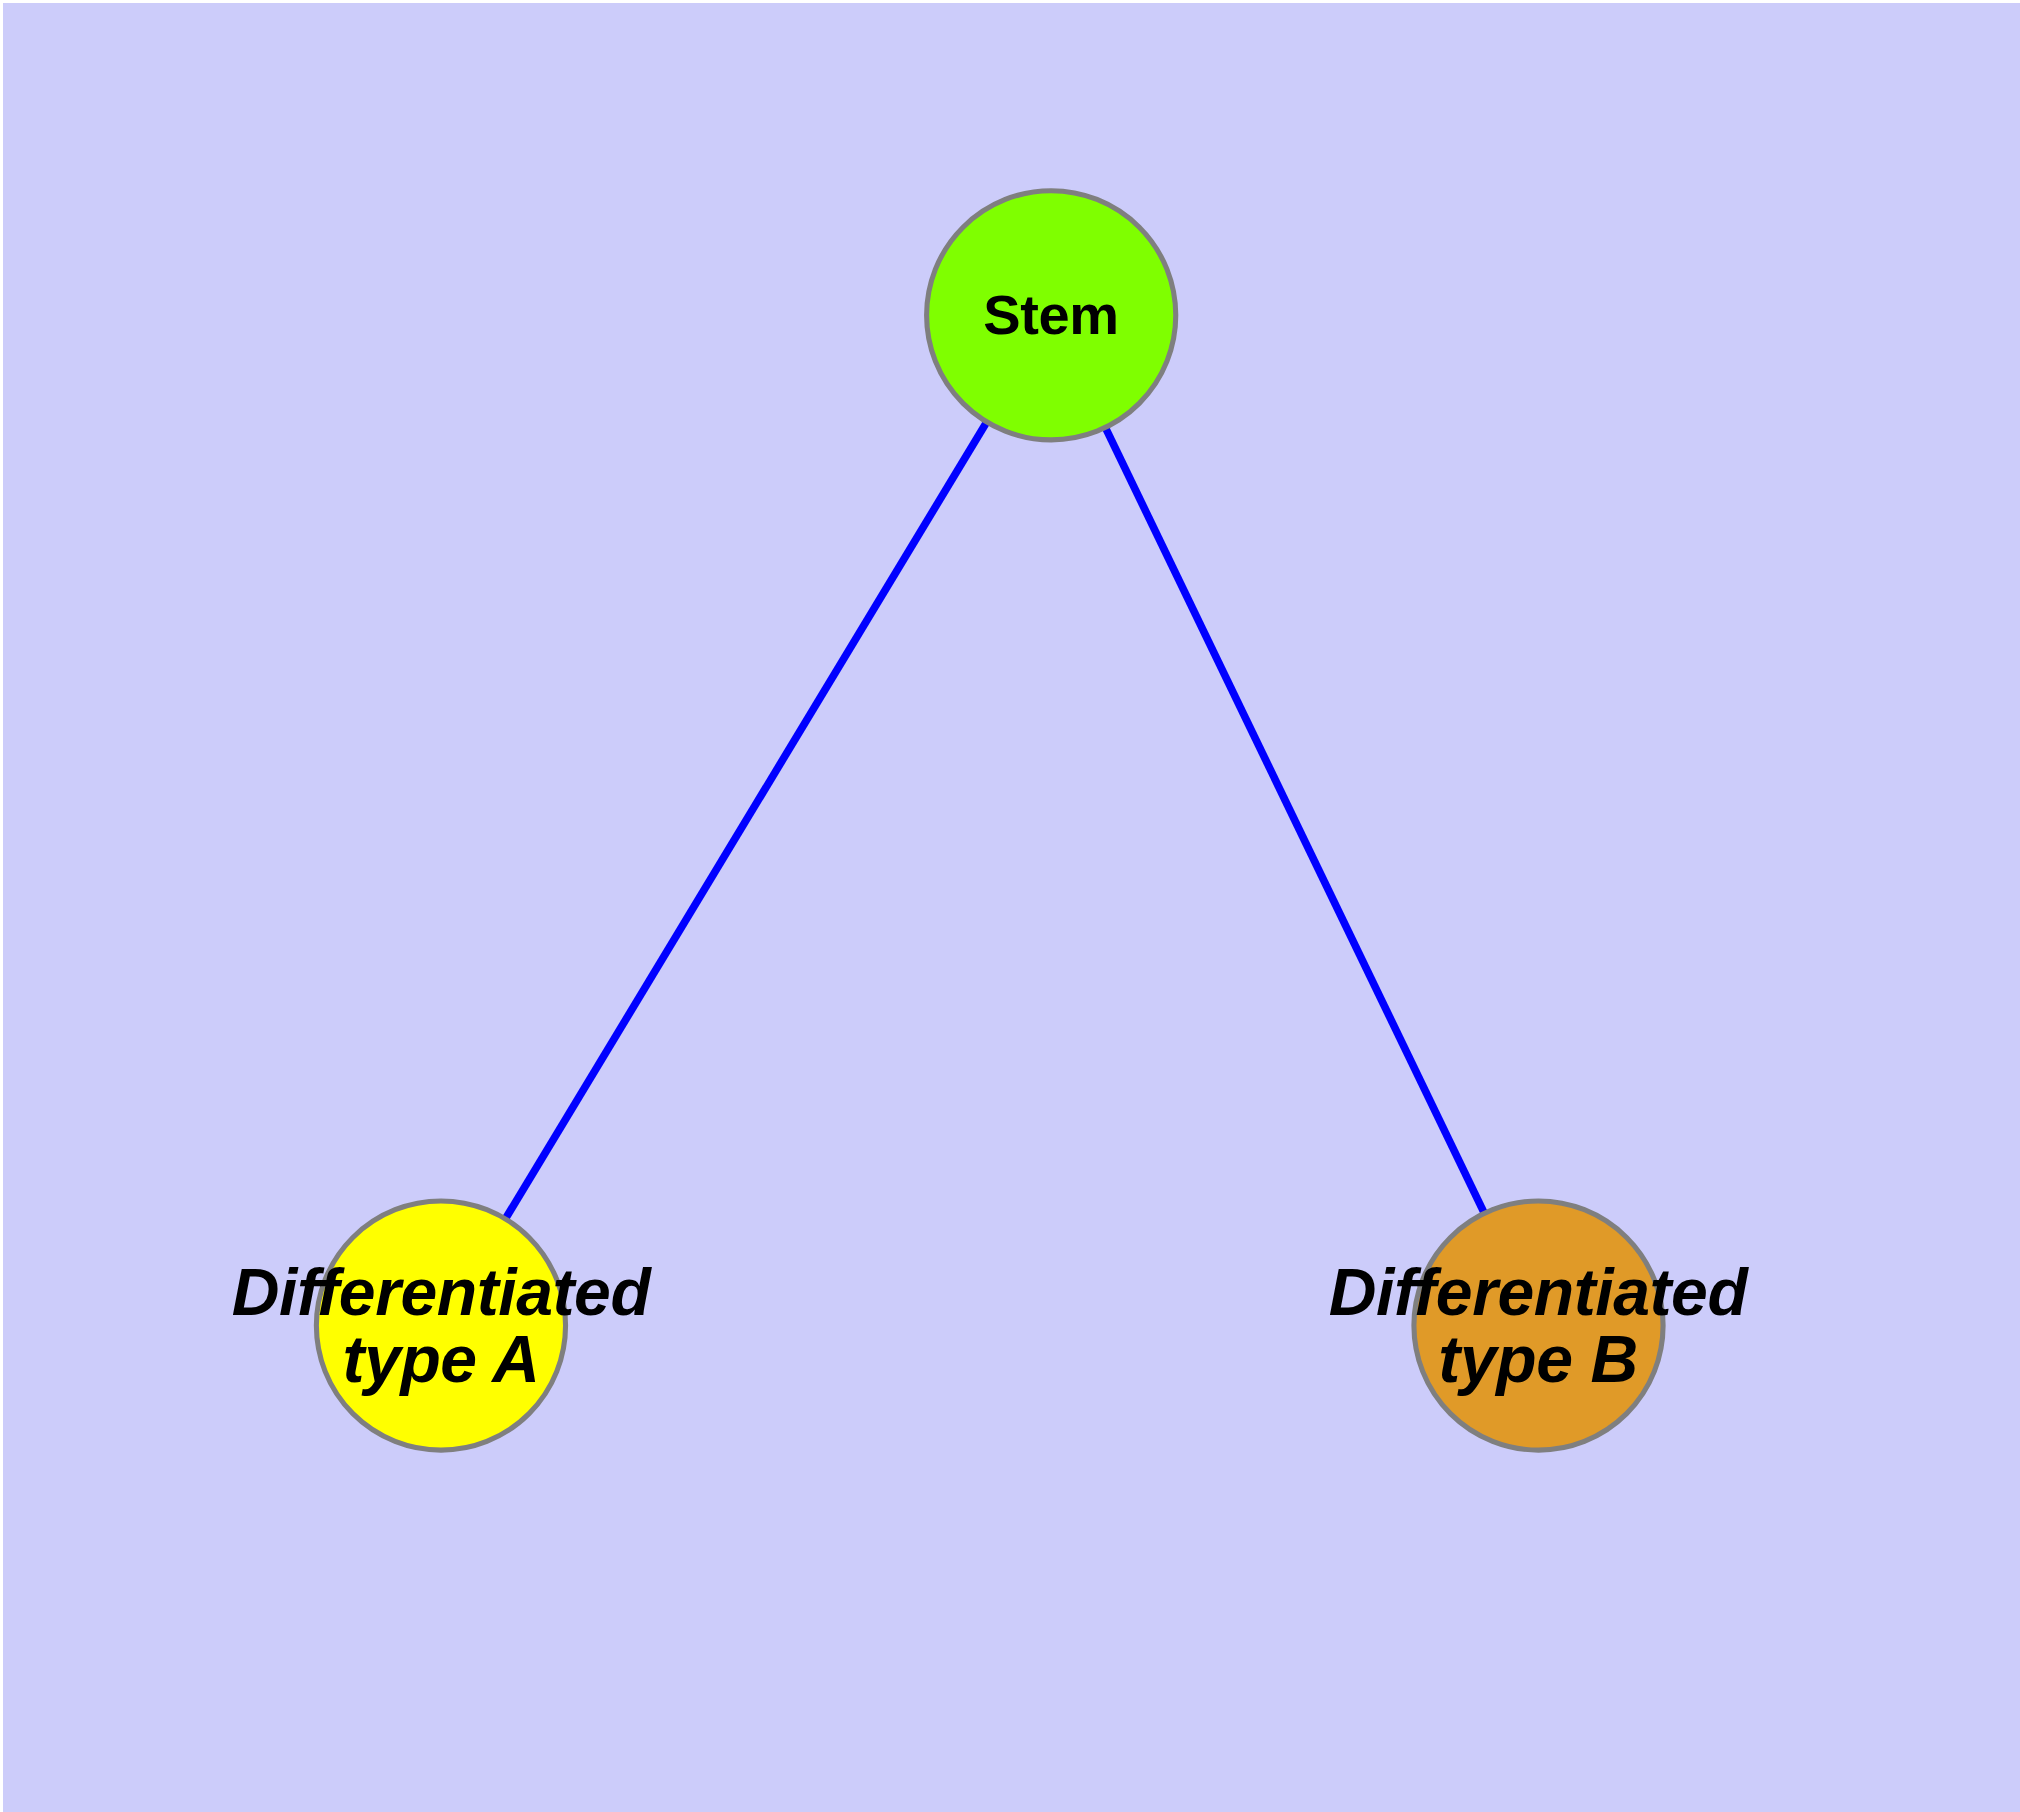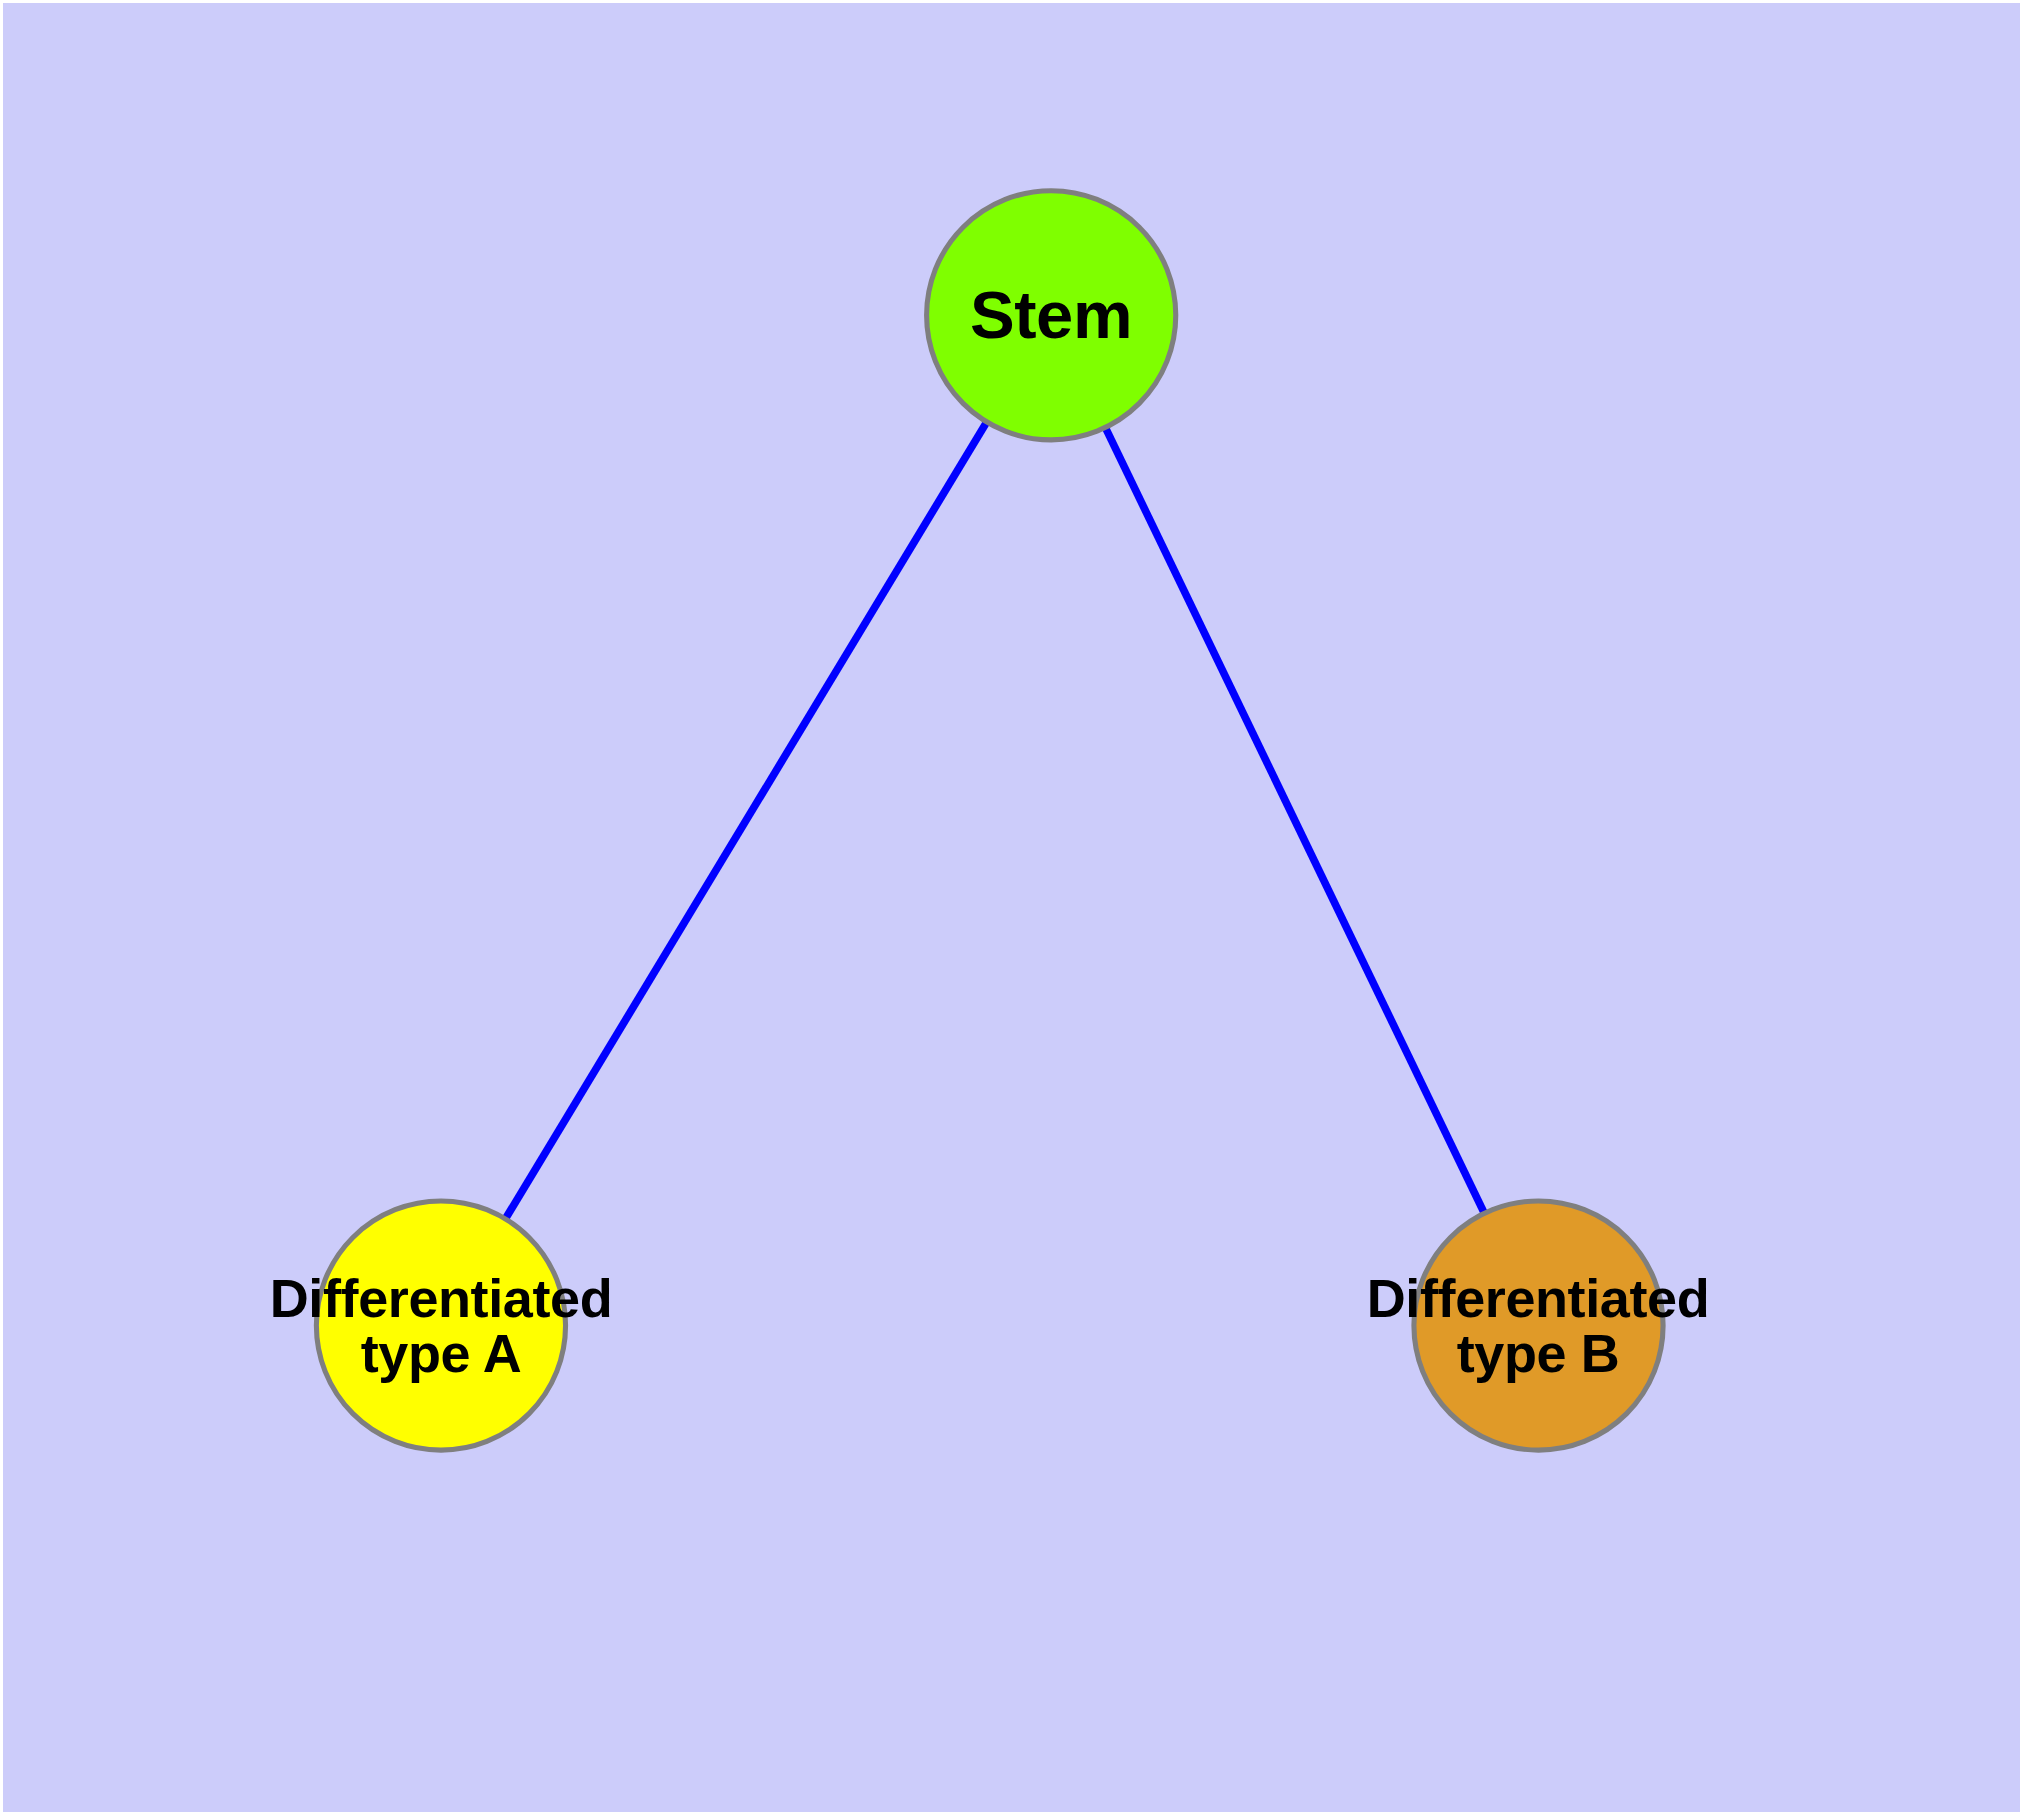--- a/index.html
+++ b/index.html
@@ -36,24 +36,25 @@
     text-align: center;
     color: #000000;
     font-weight: bold;
     line-height: 1.02;
     white-space: pre;
     pointer-events: none;
     transform: translate(-50%, -50%);
     letter-spacing: -0.4px;
   }
   .label-stem {
-    font-size: 67px;
+    font-size: 56px;
   }
   .label-leaf {
-    font-size: 54px;
+    font-size: 66px;
+    font-style: italic;
   }
 </style>
 </head>
 <body>
 
 <div id="canvas">
   <div id="plot-area"></div>
 
   <svg id="graph-svg" viewBox="0 0 2384 2138" xmlns="http://www.w3.org/2000/svg">
     <g id="edges-layer">

